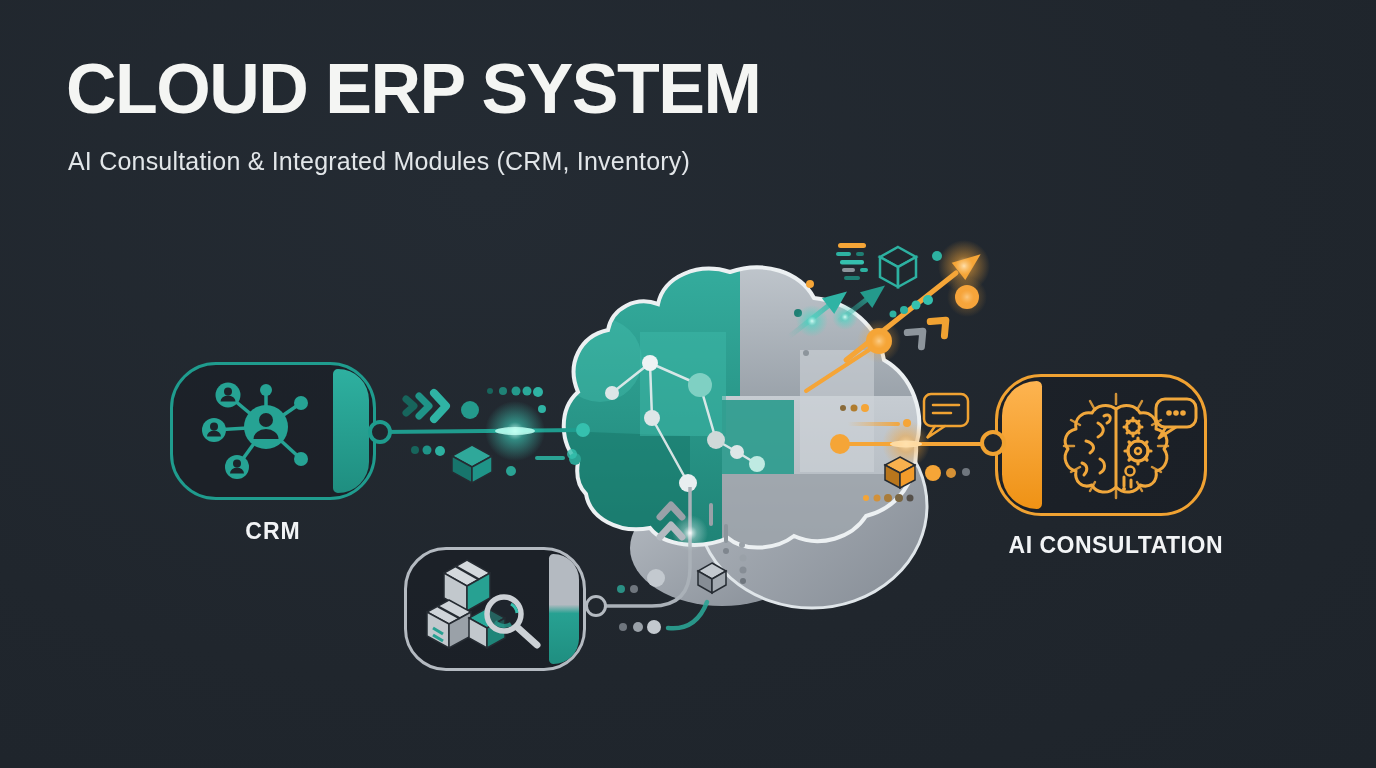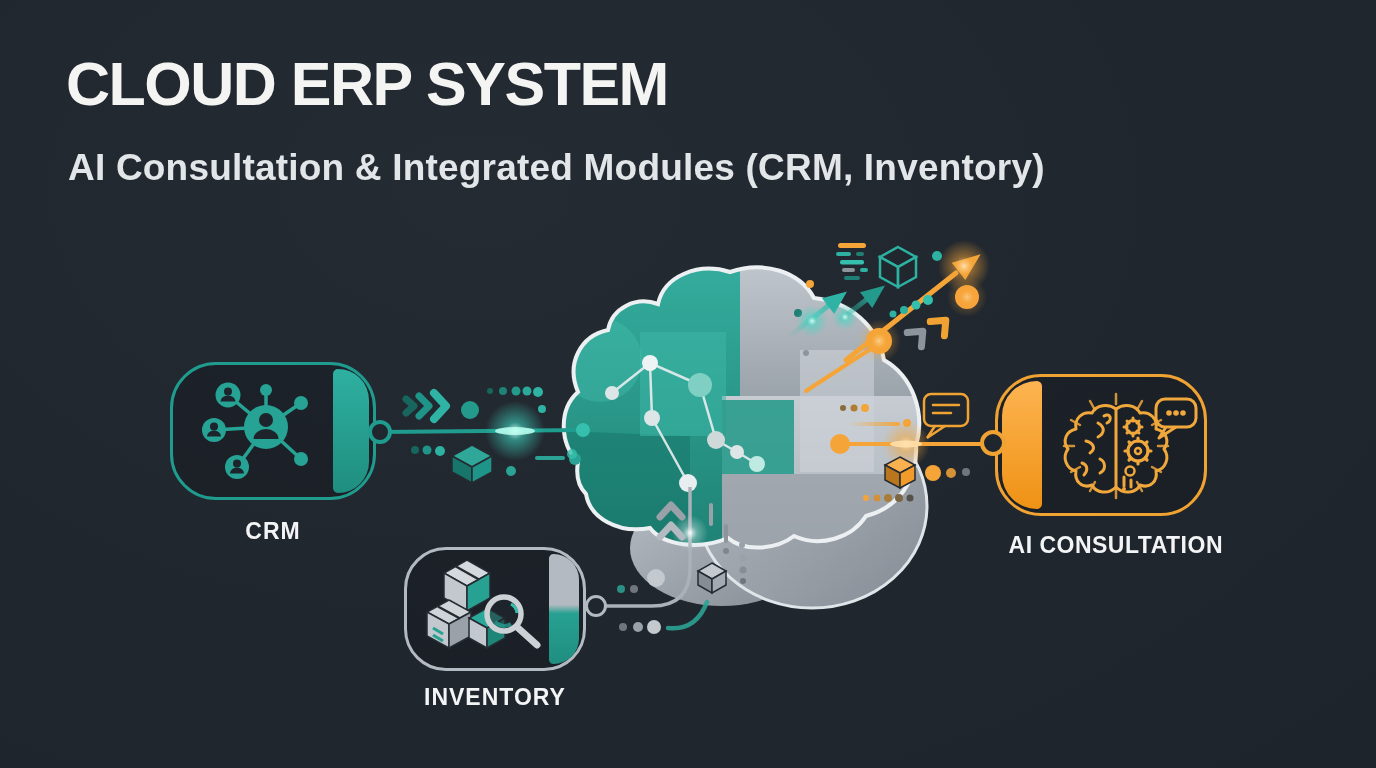--- a/index.html
+++ b/index.html
@@ -4,25 +4,25 @@
 <style>
   * { margin:0; padding:0; box-sizing:border-box; }
   html,body { background:#14181d; }
   .canvas {
     position:relative; width:1376px; height:768px; overflow:hidden;
     background: radial-gradient(ellipse at 35% 25%, #242b33 0%, #20262d 60%, #1e242b 100%);
     font-family:"Liberation Sans", sans-serif;
   }
   .title {
     position:absolute; left:66px; top:54px;
-    font-size:61px; font-weight:800; letter-spacing:-1.5px; color:#f4f5f3; line-height:1.0;
+    font-size:70px; font-weight:800; letter-spacing:-1.5px; color:#f4f5f3; line-height:1.0;
   }
   .subtitle {
     position:absolute; left:68px; top:147px;
-    font-size:37px; font-weight:700; letter-spacing:0.2px; color:#e2e6e9;
+    font-size:25px; font-weight:400; letter-spacing:0.2px; color:#e2e6e9;
   }
   .art { position:absolute; left:0; top:0; z-index:1; }
   .card { position:absolute; z-index:2; background:rgba(16,20,25,0.30); }
   .card-crm {
     left:170px; top:362px; width:206px; height:138px;
     border:3.5px solid #1f9c8e; border-radius:46px;
   }
   .card-crm .fill {
     position:absolute; top:4px; bottom:4px; right:4px; width:36px;
     background:linear-gradient(180deg,#2eb0a0 0%,#1f8e80 100%);
@@ -382,21 +382,20 @@
 
       <g>
         <circle cx="81" cy="56" r="17" fill="rgba(32,40,47,0.55)" stroke="#ccd1d6" stroke-width="5.5"></circle>
         <path d="M72,64 a13,13 0 0 0 16,2" fill="none" stroke="#2aa99a" stroke-width="4" opacity="0.7"></path>
         <path d="M88,46 a12,12 0 0 1 6,9" fill="none" stroke="#35c0ae" stroke-width="3"></path>
         <line x1="94" y1="69" x2="114" y2="87" stroke="#ccd1d6" stroke-width="7" stroke-linecap="round"></line>
       </g>
     </svg>
   </div>
   <div class="connector conn-inv"></div>
-  <div class="node-label label-inv">INVENTORY</div>
 
   <div class="card card-ai">
     <div class="fill"></div>
     <svg class="icon-svg" style="left:40px; top:6px;" width="166" height="130" viewBox="0 0 166 130">
       <g stroke="#f0a73c" stroke-width="2.5" stroke-linecap="round" opacity="0.85">
         <line x1="120" y1="63" x2="130" y2="63"></line>
         <line x1="114" y1="84" x2="123" y2="89"></line>
         <line x1="99" y1="99" x2="104" y2="108"></line>
         <line x1="78" y1="105" x2="78" y2="115"></line>
         <line x1="57" y1="99" x2="52" y2="108"></line>

